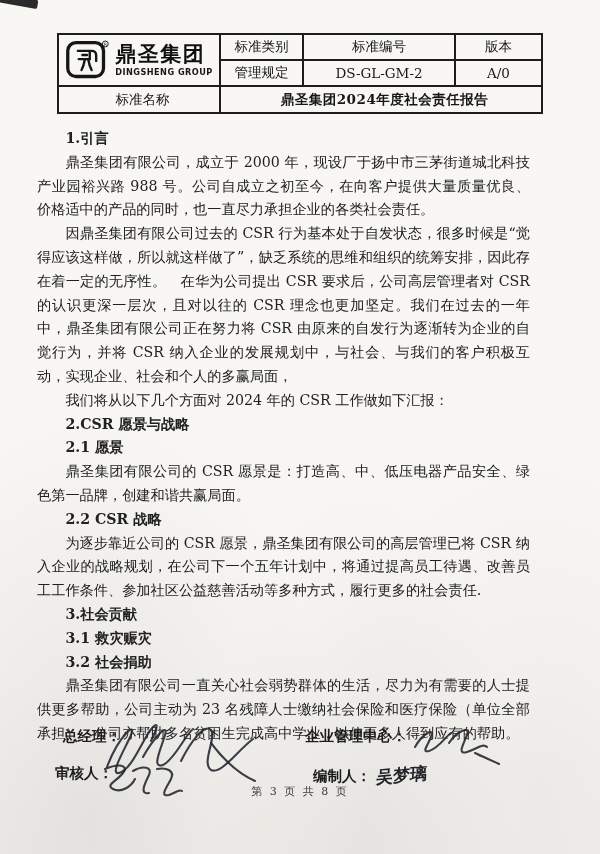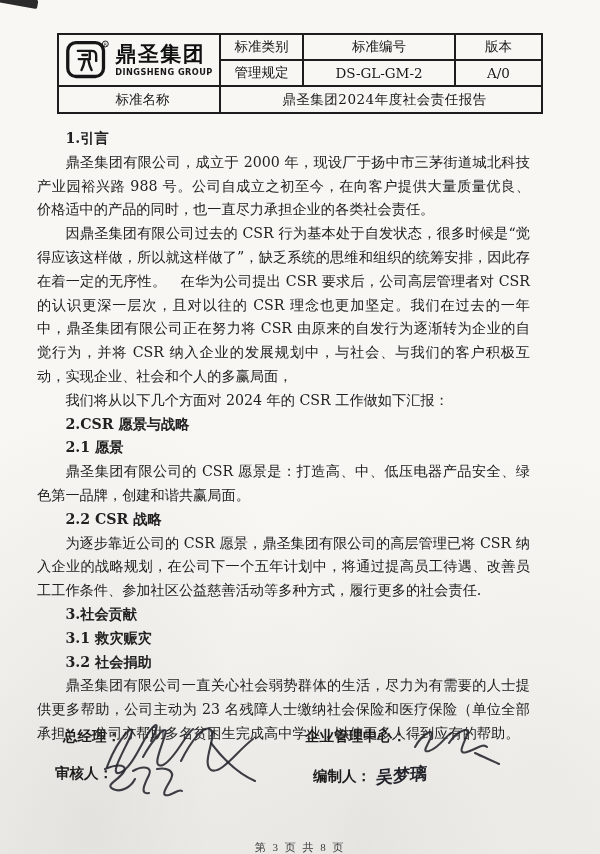--- a/index.html
+++ b/index.html
@@ -31,21 +31,21 @@
     border-collapse: collapse; table-layout: fixed;
     width: 484px;
   }
   .header-table td {
     border: 2px solid #1d1d1d;
     text-align: center; vertical-align: middle;
     font-size: 13.5px; padding: 0; color: #161616;
   }
   .header-table tr.r1 td, .header-table tr.r2 td { height: 26px; }
   .header-table tr.r3 td { height: 27px; padding-left: 7px; }
-  .title-cell { font-weight: normal; font-size: 14.5px; letter-spacing: .5px; margin-top: 20px; }
+  .title-cell { font-weight: bold; font-size: 14.5px; letter-spacing: .5px; margin-top: 20px; }
   .logo-cell-inner {
     display: flex; align-items: center; justify-content: center; gap: 6px;
   }
   .logo-icon svg { display: block; }
   .logo-text { text-align: left; font-family: "DejaVu Sans", "Liberation Sans", sans-serif; }
   .logo-cn { font-size: 21px; font-weight: 900; letter-spacing: 1.5px; line-height: 1; color: #101010; }
   .logo-en { font-size: 8.2px; font-weight: 700; letter-spacing: .45px; color: #181818; margin-top: 2px; text-align: right; }
   
   .doc-body {
     position: absolute; left: 37px; top: 127px; width: 493px;
@@ -70,22 +70,22 @@
   .s-mc  { left: 352px; top: -8px; }
   .s-rev { left: 40px;  top: 28px; }
   .sig-svg path { fill: none; stroke: #23232c; stroke-width: 2.1; stroke-linecap: round; opacity: .88; }
   .compiler-name {
     display: inline-block; margin-left: 5px;
     font-size: 17px; font-weight: 600; color: #22222a;
     transform: rotate(-5deg) skewX(-8deg);
   }
   
   .page-footer {
-    position: absolute; left: 0; top: 840px; width: 100%;
-    text-align: center; font-size: 11px; letter-spacing: 2px; color: #3a3a3a; font-family: Liberation Serif, serif;
+    position: absolute; left: 0; top: 784px; width: 100%;
+    text-align: center; font-size: 11px; letter-spacing: 2px; color: #3a3a3a;
   }
 </style>
 </head>
 <body>
 
 <div class="page">
 
   <div class="corner-mark"></div>
 
   <table class="header-table">

